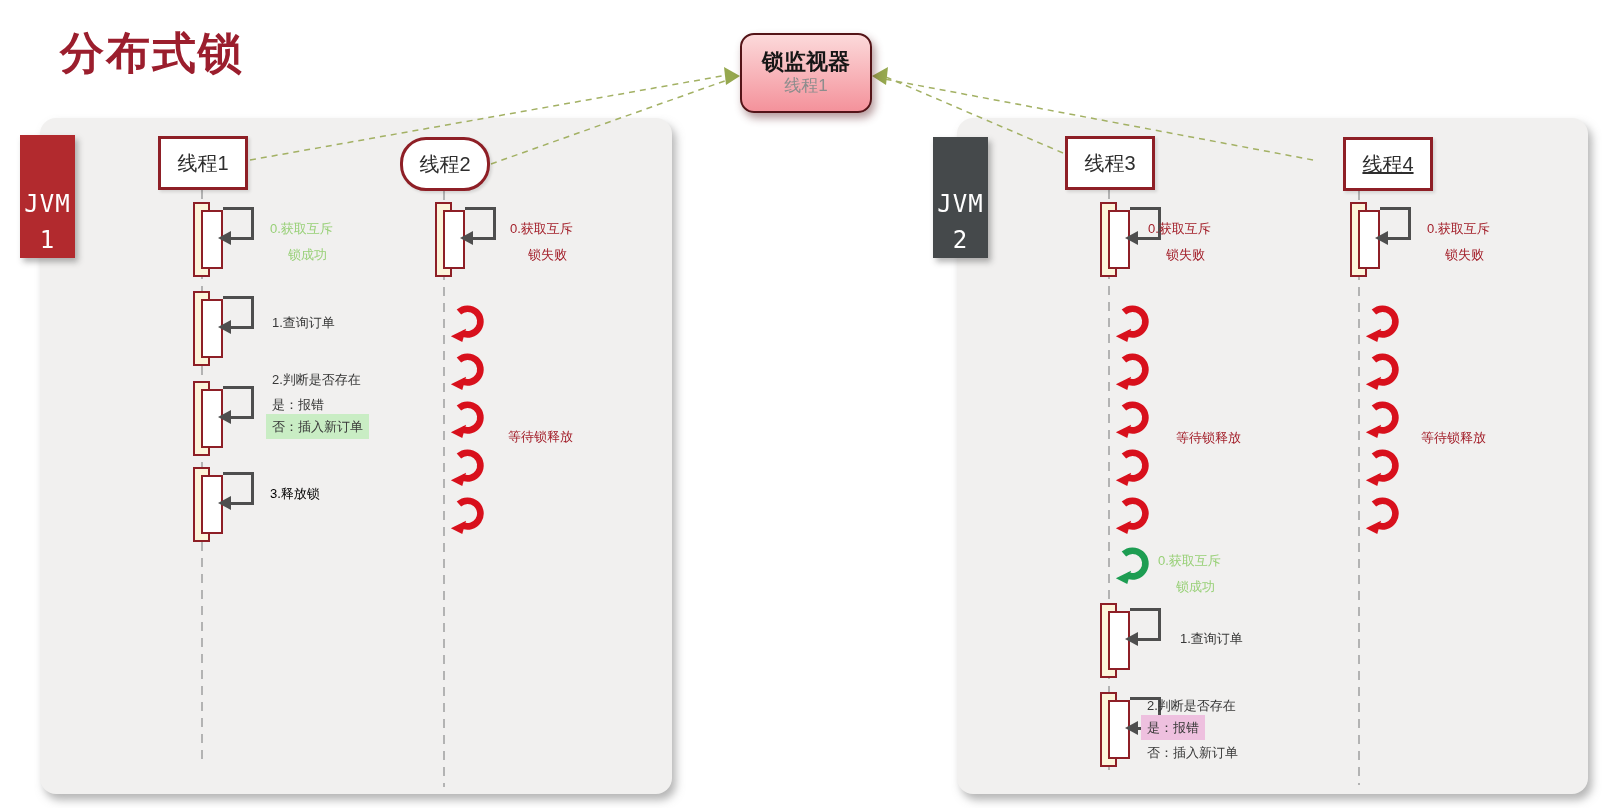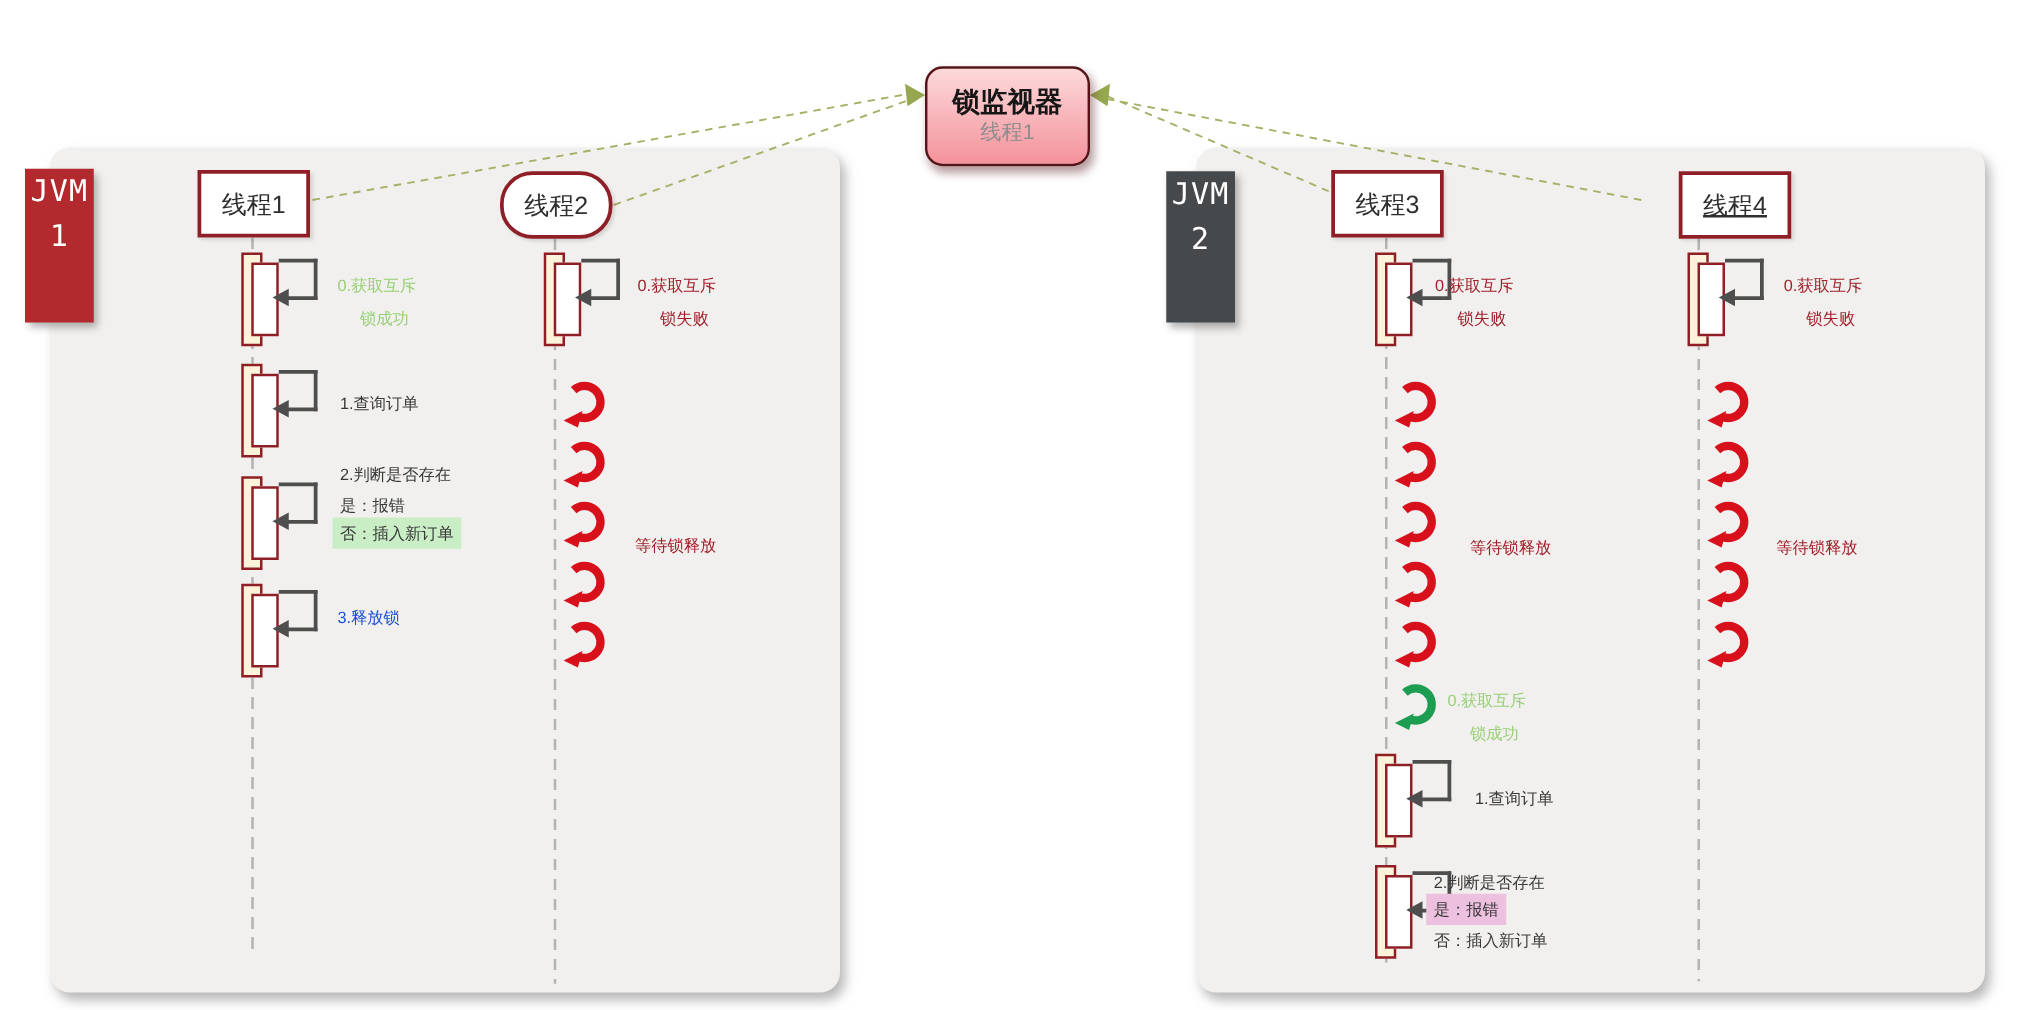--- a/index.html
+++ b/index.html
@@ -4,57 +4,58 @@
 <style>
   html,body{margin:0;padding:0;background:#fff;}
   .stage{position:relative;width:1616px;height:808px;background:#ffffff;
          font-family:"Liberation Sans",sans-serif;overflow:hidden;}
   .title{position:absolute;left:60px;top:24px;font-size:44px;font-weight:bold;
          color:#9b1e2d;letter-spacing:2px;}
   .panel{position:absolute;background:#f1f0ef;border-radius:16px;
          box-shadow:4px 6px 9px rgba(110,110,110,.5);z-index:0;}
   .jvm-label{position:absolute;color:#fff;font-family:"DejaVu Sans Mono","Liberation Mono",monospace;
          font-size:24px;line-height:36px;display:flex;flex-direction:column;align-items:center;
-         justify-content:flex-start;box-shadow:3px 4px 6px rgba(40,40,40,.35);z-index:3;letter-spacing:1px;}
+         justify-content:flex-end;box-shadow:3px 4px 6px rgba(40,40,40,.35);z-index:3;letter-spacing:1px;}
   .thread-box{position:absolute;width:90px;height:54px;background:#fff;border:3px solid #8e1f26;
          display:flex;align-items:center;justify-content:center;font-size:20px;color:#2e2e2e;
          box-sizing:border-box;z-index:3;box-shadow:2px 2px 3px rgba(0,0,0,.12);}
   .lifeline{position:absolute;width:2px;z-index:1;
          background:repeating-linear-gradient(to bottom,#b3b3b3 0 9px,transparent 9px 16px);}
   .act{position:absolute;width:64px;height:75px;z-index:2;}
   .act .outer{position:absolute;left:0;top:0;width:17px;height:75px;background:#fcf4da;
          border:2px solid #8e1f26;box-sizing:border-box;}
   .act .inner{position:absolute;left:8px;top:8px;width:22px;height:59px;background:#ffffff;
          border:2px solid #8e1f26;box-sizing:border-box;}
   .act .loop{position:absolute;left:30px;top:5px;width:31px;height:33px;border:3px solid #4e4e4e;
          border-left:none;box-sizing:border-box;}
   .act .loop-arrow{position:absolute;left:25px;top:29px;width:0;height:0;
          border-top:7px solid transparent;border-bottom:7px solid transparent;
          border-right:13px solid #4e4e4e;}
   .note{position:absolute;font-size:13px;line-height:21px;color:#383838;white-space:nowrap;z-index:4;}
   .red{color:#a31f2a;}
   .lgreen{color:#98d077;}
-  .green{color:#1d4ed8;}
+  .green{color:#000000;}
   .hl-g{background:#c9edc4;padding:2px 6px;display:inline-block;}
   .hl-p{background:#eec0df;padding:2px 6px;display:inline-block;}
   .retry{position:absolute;width:38px;height:42px;color:#d8101c;z-index:2;}
   .retry.g{color:#1d9d52;}
   .monitor{position:absolute;left:740px;top:33px;width:132px;height:80px;border-radius:14px;
          border:2px solid #541418;background:linear-gradient(to bottom,#fcd9da,#f4929b);
          box-shadow:3px 5px 8px rgba(90,30,35,.45);z-index:3;display:flex;flex-direction:column;
-         align-items:center;justify-content:center;box-sizing:border-box;margin-top:20px;}
+         align-items:center;justify-content:center;box-sizing:border-box;}
   .monitor .m-title{font-size:22px;font-weight:600;color:#161616;line-height:26px;}
   .monitor .m-sub{font-size:17px;color:#8d8d8d;line-height:22px;}
   .overlay{position:absolute;left:0;top:0;width:1616px;height:808px;z-index:2;pointer-events:none;}
 </style>
 </head>
 <body>
 
 <div class="stage">
 
+  <div class="title">分布式锁</div>
 
   <div class="panel" style="left:40px;top:118px;width:632px;height:676px;"></div>
   <div class="panel" style="left:957px;top:118px;width:631px;height:676px;"></div>
 
   <svg class="overlay">
     <defs>
       <g id="retrySym">
         <path d="M11.5 10.5 A13.5 13.5 0 1 1 14.5 32.5" stroke="currentColor" stroke-width="7" fill="none"></path>
         <polygon points="3,36 19,28 15,42" fill="currentColor"></polygon>
       </g>

